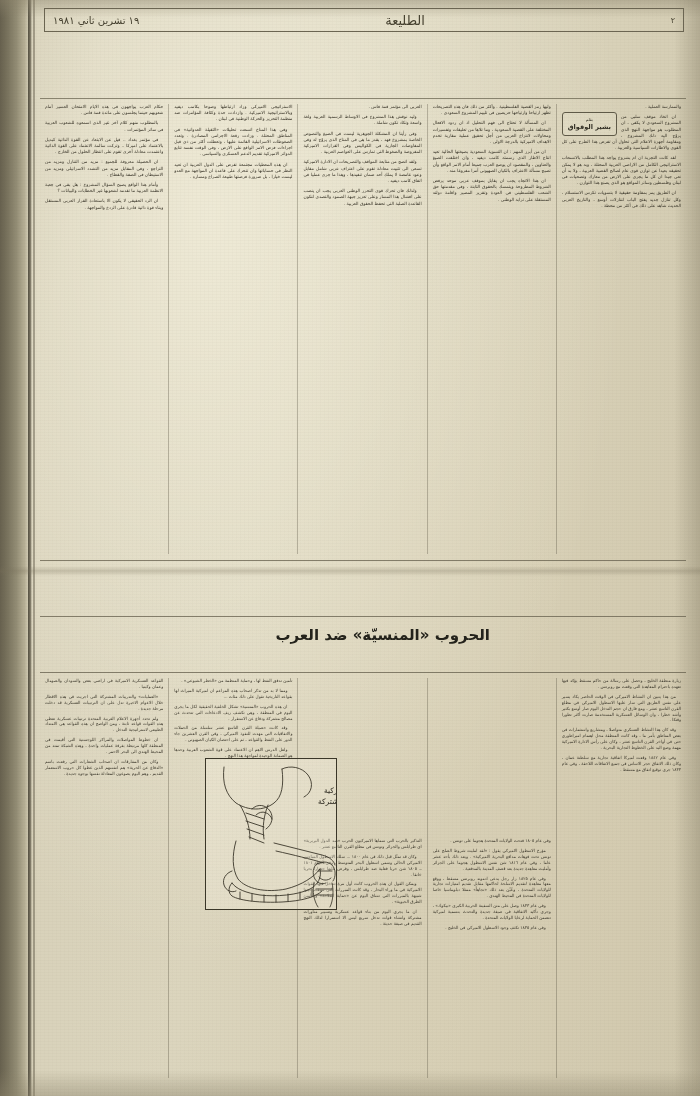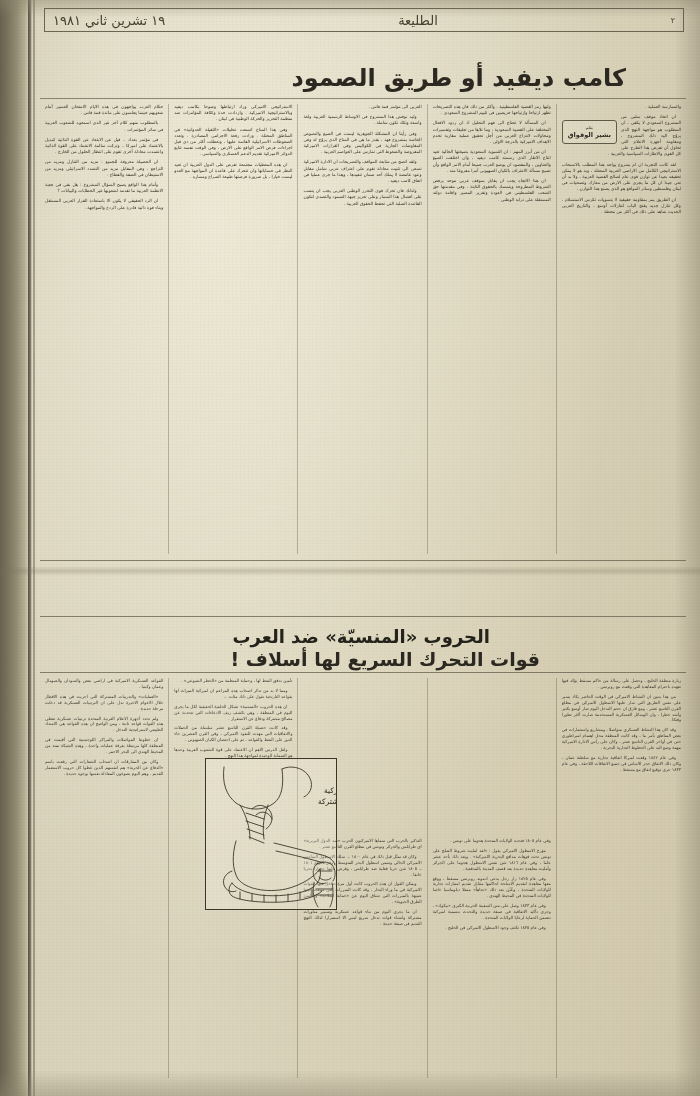--- a/index.html
+++ b/index.html
@@ -62,21 +62,21 @@
   
   .masthead{
     position:absolute;left:44px;top:8px;right:16px;height:24px;
     border:1px solid #6b6552;
     display:flex;align-items:center;justify-content:space-between;
     padding:0 8px;
     box-sizing:border-box;
   }
   .masthead .pg{font-size:8px;color:#45402f;letter-spacing:.5px;}
   .masthead .nameplate{font-size:13px;color:#45402f;letter-spacing:1px;}
-  .masthead .date{font-size:13px;color:#45402f;letter-spacing:.4px;}
+  .masthead .date{font-size:10px;color:#45402f;letter-spacing:.4px;}
 
   
   .headline-wrap{position:absolute;left:40px;right:14px;top:30px;height:72px;}
   .hl1{
     position:absolute;right:18px;top:0;
     font-family:"DejaVu Sans","Liberation Sans",sans-serif;
     font-weight:700;font-size:33px;line-height:1;
     letter-spacing:2px;color:#23221b;
     text-shadow:0 0 1px rgba(40,38,28,.45);
     white-space:nowrap;
@@ -103,40 +103,40 @@
     color:#3a362a;
     overflow:hidden;
   }
   .col + .col{border-right:1px solid rgba(90,84,66,.35);}
   .col p{margin:0 0 4px 0;text-indent:5px;}
   .col p.noind{text-indent:0;}
 
   
   .byline-box{
     float:left;
-    margin:16px 4px 2px 0;
+    margin:8px 4px 2px 0;
     border:1px solid #5f5a48;
     border-radius:3px;
     padding:3px 5px 4px 5px;
     text-align:center;
     font-size:5px;line-height:7px;color:#312e24;
     background:rgba(255,253,240,.12);
   }
   .byline-box .k{display:block;font-size:4px;letter-spacing:.3px;margin-bottom:1px;}
   .byline-box .n{display:block;font-size:6.5px;font-weight:700;letter-spacing:.3px;}
 
   
   .mid-rule{
     position:absolute;left:40px;right:14px;height:1px;background:#6b6552;opacity:.8;
   }
 
   
   .hl3{
     position:absolute;right:210px;top:626px;
-    font-weight:700;font-size:18px;letter-spacing:1px;color:#23221b;white-space:nowrap;
+    font-weight:700;font-size:15px;letter-spacing:1px;color:#23221b;white-space:nowrap;
   }
   .hl4{
     position:absolute;right:160px;top:648px;
     font-weight:700;font-size:19px;letter-spacing:5px;color:#2a2820;white-space:nowrap;
   }
 
   
   .cartoon{
     position:absolute;
     border:1.4px solid #3a3628;
@@ -159,21 +159,20 @@
   <div class="bottom-shade"></div>
   <div class="fold"></div>
 
   <div class="masthead">
     <span class="pg">٢</span>
     <span class="nameplate">الطليعة</span>
     <span class="date">١٩ تشرين ثاني ١٩٨١</span>
   </div>
 
   <div class="headline-wrap">
-    <div class="hl2">كامب ديفيد أو طريق الصمود</div>
     <div class="hl-rule"></div>
   </div>
 
   <div class="cols" id="lead-cols" style="left:40px;right:14px;top:104px;height:450px;width:646px;">
       <div class="col" id="lead-col-1" style="width: 20%;">
         <div class="byline-box">
           <span class="k">بقلم</span>
           <span class="n">بشير الوقواق</span>
         </div>
         <p class="noind">والممارسة العملية .</p>
@@ -206,21 +205,20 @@
         <p>ان الحصيلة معروفة للجميع : مزيد من التنازل ومزيد من التراجع ، وفي المقابل مزيد من التشدد الاسرائيلي ومزيد من الاستيطان في الضفة والقطاع .</p>
         <p>وأمام هذا الواقع يصبح السؤال المشروع : هل بقي في جعبة الانظمة العربية ما تقدمه لشعوبها غير الخطابات والبيانات ؟</p>
         <p>ان الرد الحقيقي لا يكون الا باستعادة القرار العربي المستقل وبناء قوة ذاتية قادرة على الردع والمواجهة .</p>
       </div>
     </div>
 
   <div class="mid-rule" style="top:560px;"></div>
   <div class="mid-rule" style="top:616px;"></div>
 
   <div class="hl3">الحروب «المنسيّة» ضد العرب</div>
-  <div class="hl4">قوات التحرك السريع لها أسلاف !</div>
   <div class="mid-rule" style="top:672px;"></div>
 
   <div class="cols" id="second-cols" style="left:40px;right:14px;top:678px;height:400px;width:646px;">
       <div class="col sm" id="second-col-1" style="width: 20%;">
         <p class="noind">زيارة منطقة الخليج ، وحصل على رسالة من حاكم مسقط يؤكد فيها تعهده باحترام المعاهدة التي وقعت مع روبرتس .</p>
         <p>من هذا يتبين ان النشاط الاميركي في الوقت الحاضر يكاد يسير على نفس الطريق التي سار عليها الاسطول الاميركي في مطلع القرن التاسع عشر ، ومع فارق ان حجم التدخل اليوم صار أوسع بكثير وأشد خطرا ، وان الوسائل العسكرية المستخدمة صارت أكثر تطورا وفتكا .</p>
         <p>وقد كان هذا النشاط العسكري متواصلا ، ومشاريع واستثمارات في بعض المناطق بأمر ما ، وقد كانت المنطقة محل اهتمام امبراطوري حتى في أواخر القرن التاسع عشر ، وكان على رأس الادارة الاميركية مهمة وضع اليد على الخطوط التجارية البحرية .</p>
         <p>وفي عام ١٨٤٢ وقعت اميركا اتفاقية تجارية مع سلطنة عمان ، وكان ذلك الاتفاق حجر الاساس في جميع الاتفاقات اللاحقة ، وفي عام ١٨٣٣ جرى توقيع اتفاق مع مسقط .</p>
       </div>
       <div class="col sm" id="second-col-2" style="width: 20%;">

